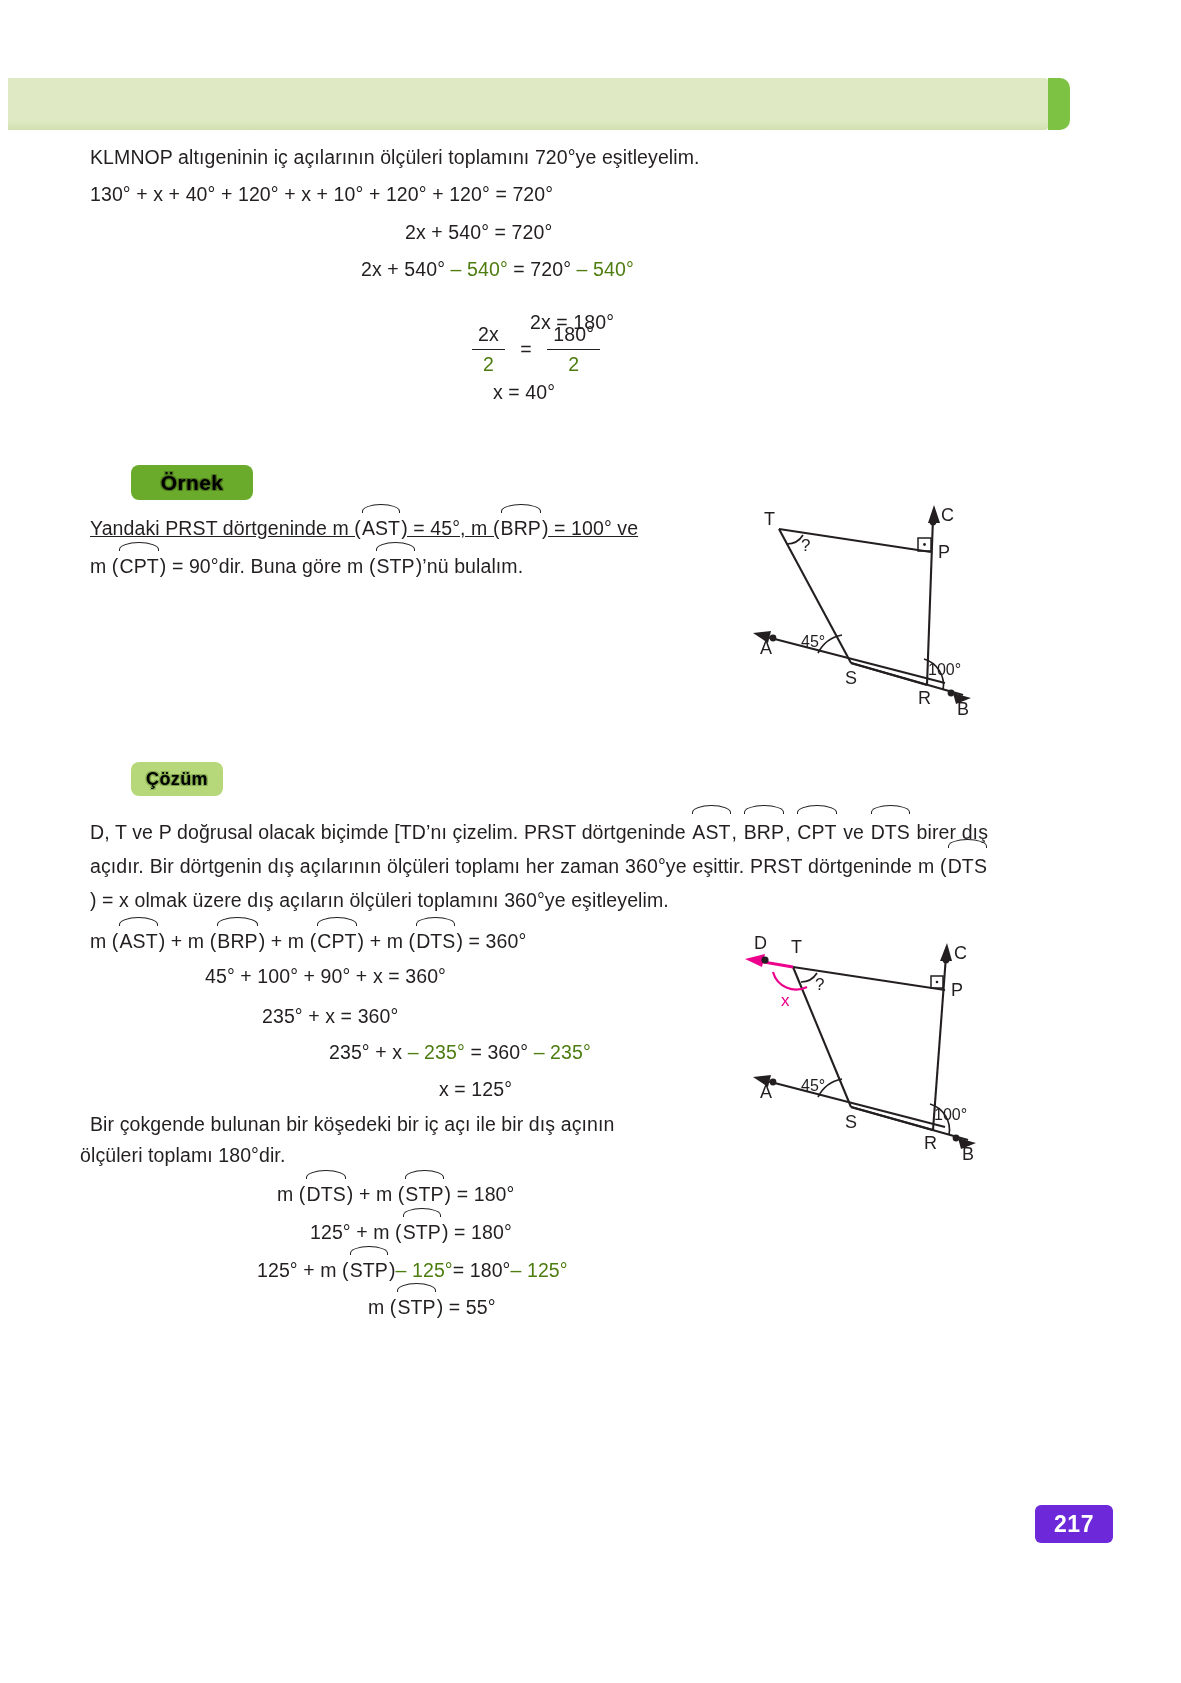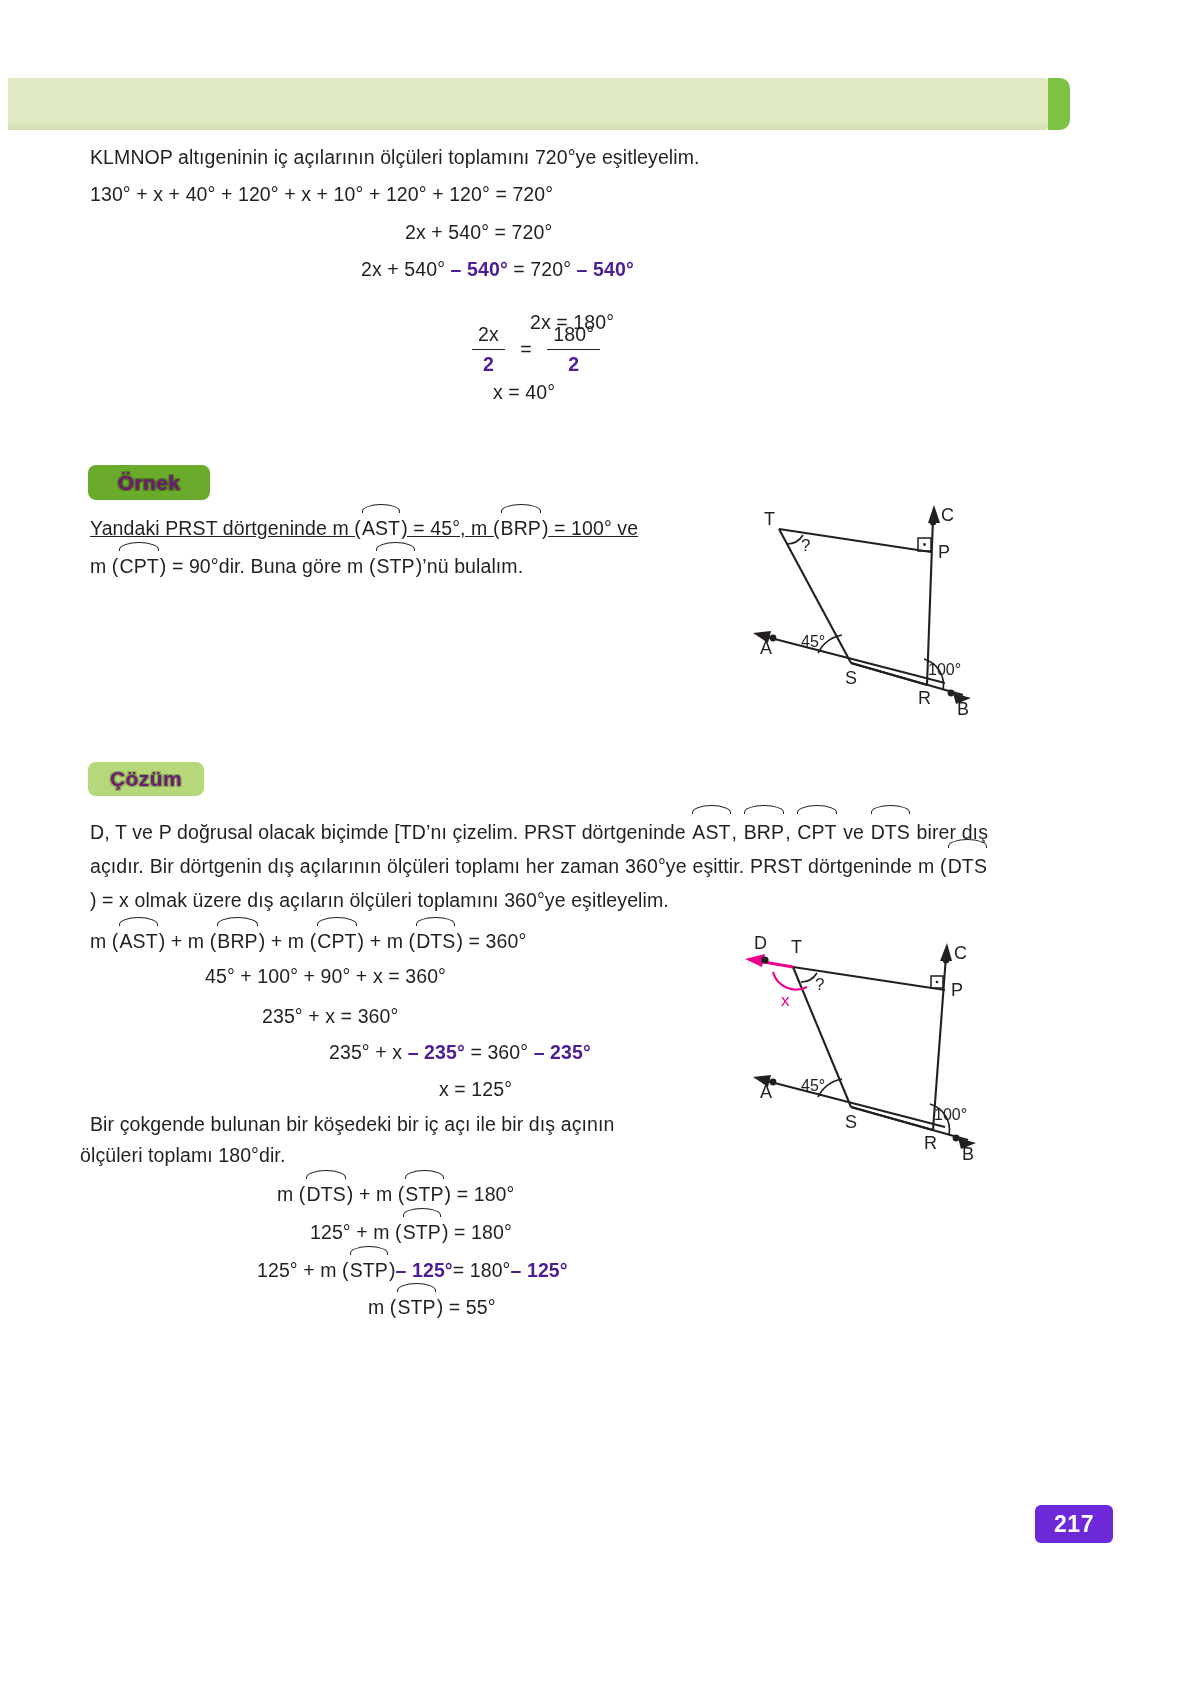--- a/index.html
+++ b/index.html
@@ -37,21 +37,21 @@
     white-space: nowrap;
     letter-spacing: 0.1px;
   }
   .para {
     position: absolute;
     font-size: 19.5px;
     line-height: 34px;
     text-align: justify;
     letter-spacing: 0.1px;
   }
-  .pink { color: #4c1d95; font-weight: bold; }
+  .pink { color: #4d7c0f; }
 
   
   .ang {
     position: relative;
     display: inline-block;
     padding: 0 1px;
   }
   .ang::before {
     content: "";
     position: absolute;
@@ -76,37 +76,38 @@
   .frac .den { display: block; padding: 0 6px; border-top: 1.8px solid #231f20; }
 
   
   .badge {
     position: absolute;
     display: flex;
     align-items: center;
     justify-content: center;
     font-weight: bold;
     font-size: 21px;
-    color: #701a75;
+    color: #000000;
     border-radius: 8px;
     text-shadow:
       -1.2px -1.2px 0 rgba(60,90,20,.55),
        1.2px -1.2px 0 rgba(60,90,20,.55),
       -1.2px  1.2px 0 rgba(60,90,20,.55),
        1.2px  1.2px 0 rgba(60,90,20,.55);
     letter-spacing: .4px;
+    margin-left: 43px;
   }
   #badge-ornek {
     left: 88px; top: 465px; width: 122px; height: 35px;
     background: #6aab2b;
   }
   #badge-cozum {
-    left: 88px; top: 762px; width: 116px; height: 34px;
+    left: 88px; top: 762px; width: 92px; height: 34px;
     background: #b6d77a;
-    font-size: 21px;
+    font-size: 18px;
     text-shadow:
       -1.2px -1.2px 0 rgba(110,150,60,.6),
        1.2px -1.2px 0 rgba(110,150,60,.6),
       -1.2px  1.2px 0 rgba(110,150,60,.6),
        1.2px  1.2px 0 rgba(110,150,60,.6);
   }
 
   
   #page-number {
     position: absolute;

